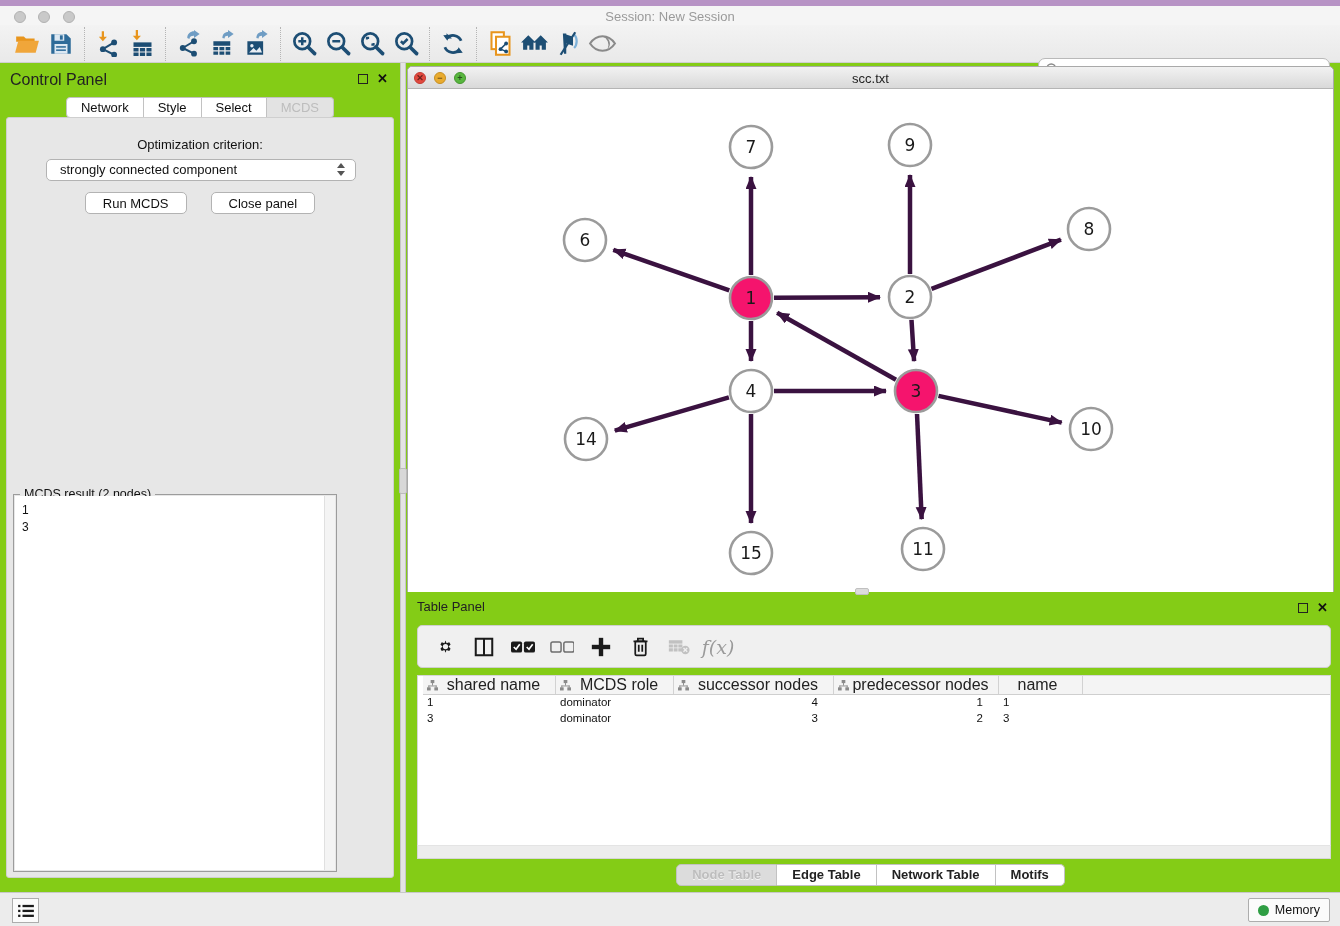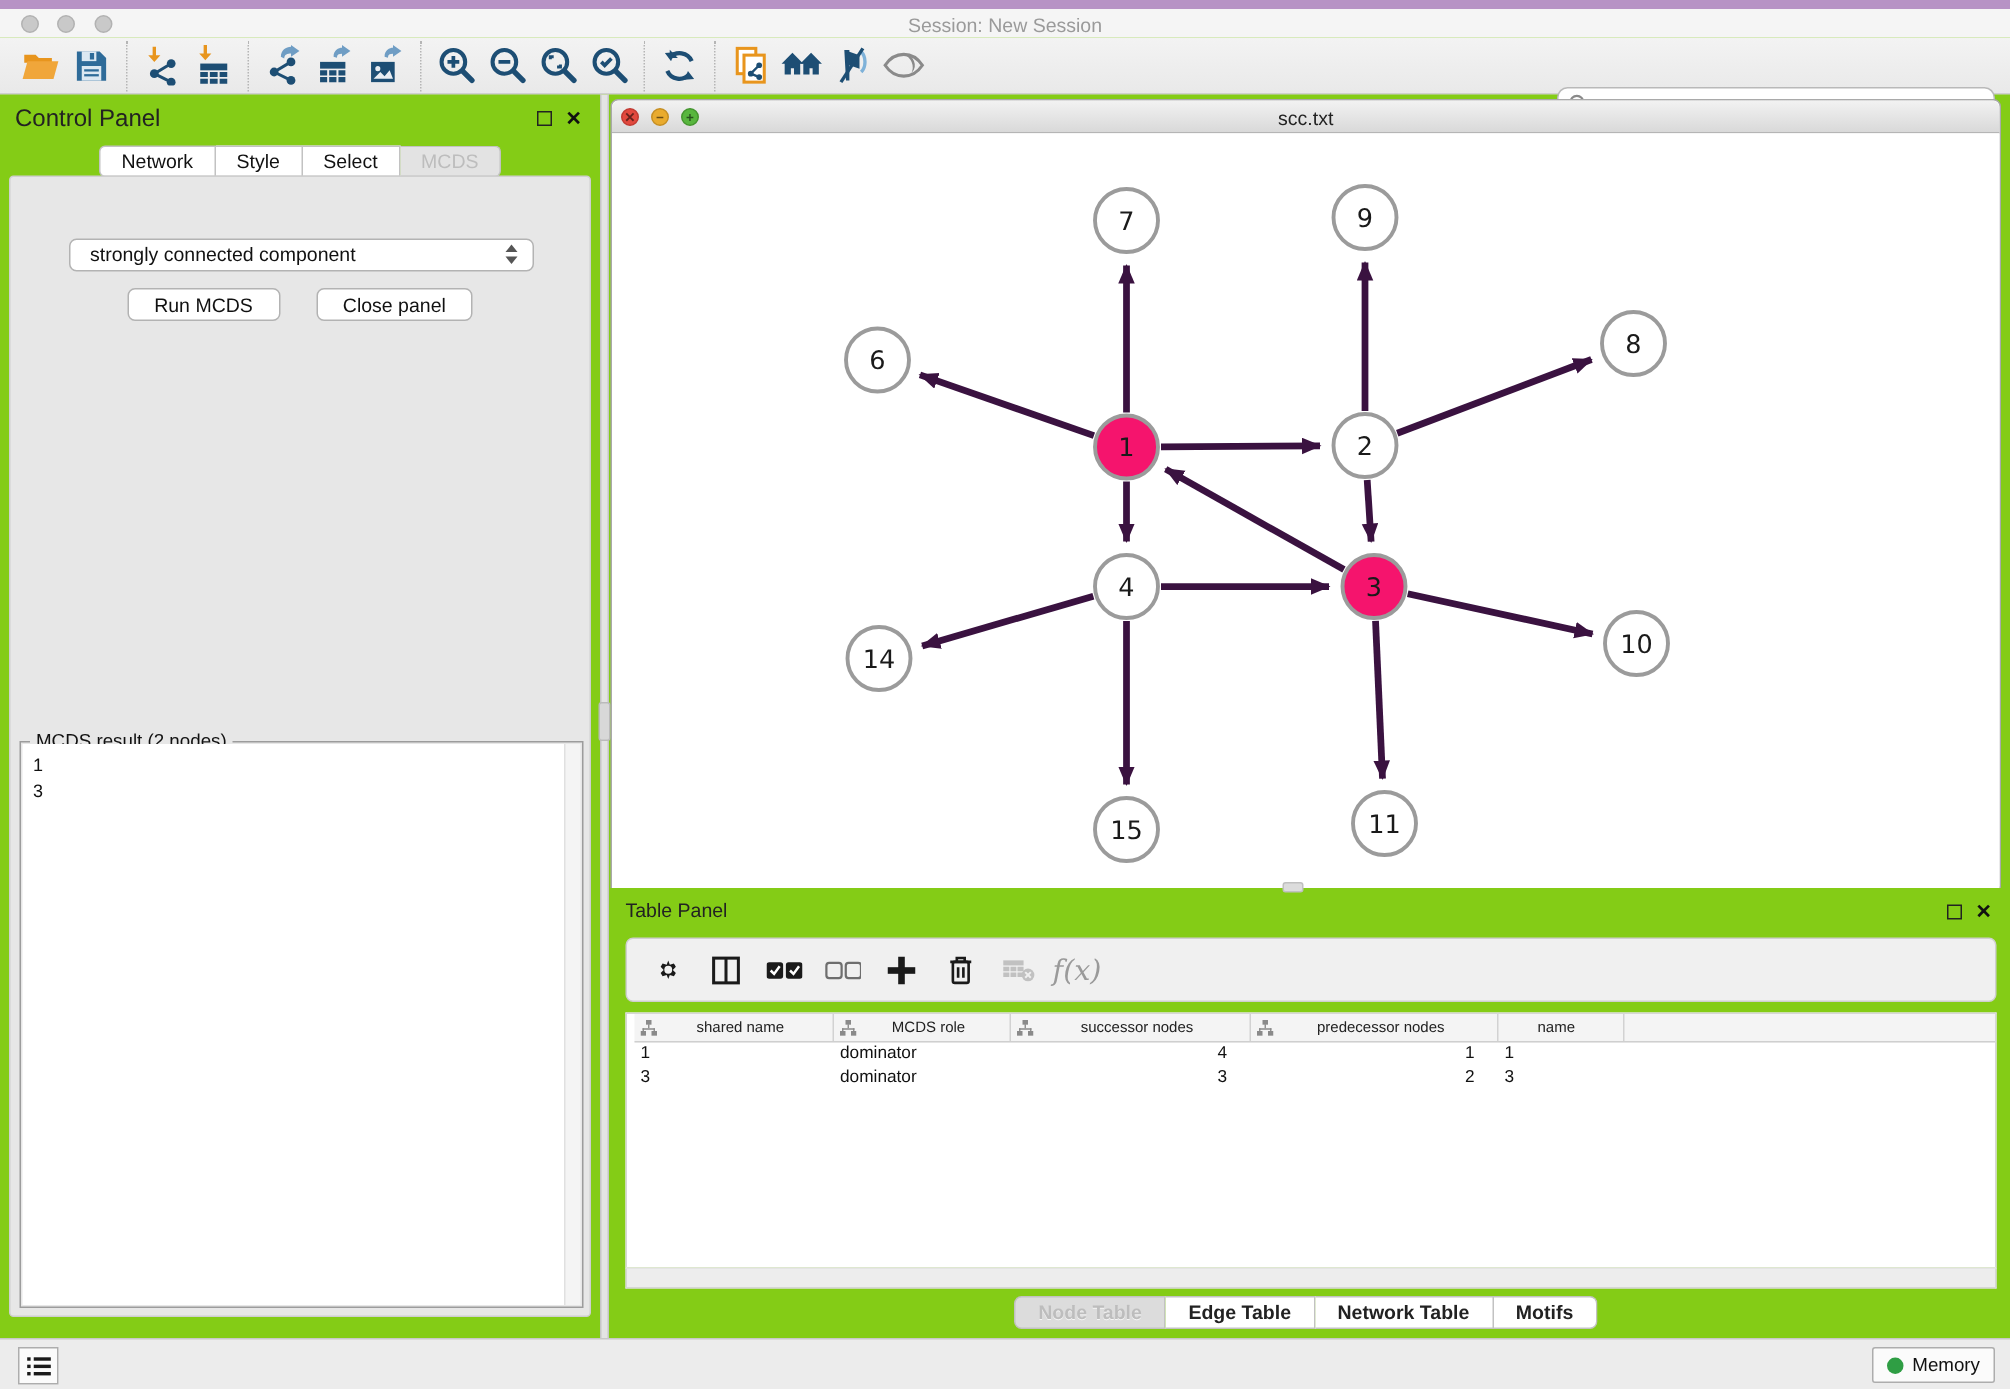--- a/index.html
+++ b/index.html
@@ -34,21 +34,21 @@
   .cp-tab.active { background:#e3e3e3; color:#bdbdbd; }
   #cp-body { left:6px; top:117px; width:388px; height:761px; background:#e7e7e7; border:1px solid #cfcfcf; border-radius:3px; }
   #opt-label { width:100%; text-align:center; margin-top:19px; font-size:13px; color:#111; }
   #opt-select { position:absolute; left:39px; top:41px; width:310px; height:22px; background:#fff; border:1px solid #b3b3b3; border-radius:5px; font-size:13px; color:#111; line-height:20px; padding-left:13px; cursor:pointer; }
   .stepper { position:absolute; right:8px; top:3px; width:10px; height:16px; }
   .stepper i { display:block; width:0; height:0; border-left:4px solid transparent; border-right:4px solid transparent; }
   .stepper .up { border-bottom:5px solid #555; margin-bottom:3px; }
   .stepper .dn { border-top:5px solid #555; }
   #cp-buttons { position:absolute; left:0; top:74px; width:100%; display:flex; justify-content:center; gap:24px; }
   .cp-btn { height:22px; padding:0 17px; background:#fff; border:1px solid #b3b3b3; border-radius:5px; font-size:13px; color:#111; cursor:pointer; font-family:"Liberation Sans",sans-serif; }
-  #result-box { position:absolute; left:6px; top:376px; width:376px; height:378px; border:1px solid #9c9c9c; }
+  #result-box { position:absolute; left:6px; top:376px; width:324px; height:378px; border:1px solid #9c9c9c; }
   #result-label { position:absolute; left:6px; top:-8px; background:#e7e7e7; padding:0 4px; font-size:12.5px; color:#111; }
   #result-text { position:absolute; left:1px; top:1px; right:12px; bottom:1px; background:#fff; font-size:12px; color:#111; padding:6px 0 0 7px; white-space:pre; line-height:17px; overflow:hidden; }
   #result-scroll { position:absolute; top:1px; right:1px; width:11px; bottom:1px; background:#f4f4f4; border-left:1px solid #e0e0e0; }
 
   
   #v-divider { left:400px; top:63px; width:6px; height:829px; background:#e4e4e4; border-left:1px solid #c6c6c6; border-right:1px solid #c6c6c6; }
   #v-grip { left:399px; top:468px; width:8px; height:26px; background:#d8d8d8; border:1px solid #bbb; border-radius:2px; cursor:col-resize; }
   #h-grip { left:855px; top:588px; width:14px; height:7px; background:#dcdcdc; border:1px solid #c0c0c0; border-radius:2px; cursor:row-resize; }
 
   
@@ -60,21 +60,21 @@
   #net-canvas { position:relative; width:925px; height:503px; background:#fff; overflow:hidden; }
 
   
   #tp-header { left:417px; top:599px; font-size:13px; color:#222; }
   #tp-icons { left:1298px; top:600px; display:flex; align-items:center; }
   #tp-toolbar { left:417px; top:625px; width:914px; height:43px; background:#f0f0f0; border:1px solid #cfcfcf; border-radius:5px; display:flex; align-items:center; padding-left:12px; gap:9px; }
   .tpt-btn { width:30px; height:30px; display:flex; align-items:center; justify-content:center; cursor:pointer; }
   #tp-table { left:417px; top:675px; width:914px; height:170px; background:#fff; border:1px solid #d6d6d6; border-bottom:none; }
   #tp-bottom { left:417px; top:845px; width:914px; height:14px; background:#ededed; border:1px solid #d6d6d6; border-top:1px solid #e4e4e4; }
   #thead { display:flex; height:19px; background:#f4f4f4; border-bottom:1px solid #cfcfcf; margin-left:5px; }
-  .th { display:flex; align-items:center; border-right:1px solid #d2d2d2; font-size:10px; color:#222; cursor:pointer; position:relative; }
+  .th { display:flex; align-items:center; border-right:1px solid #d2d2d2; font-size:16px; color:#222; cursor:pointer; position:relative; }
   .th .ticon { margin:0 0 0 4px; }
   .th .tlabel { flex:1; text-align:center; padding-right:6px; }
   .trow { display:flex; height:16px; margin-left:5px; font-size:11.5px; color:#111; cursor:default; }
   .td { overflow:hidden; white-space:nowrap; }
   #tp-tabs { left:407px; top:864px; width:927px; display:flex; justify-content:center; }
   .tp-tab { height:22px; line-height:20px; padding:0 15px; background:#fff; border:1px solid #c2c2c2; border-left:none; font-size:13px; font-weight:bold; color:#222; cursor:pointer; }
   .tp-tab:first-child { border-left:1px solid #c2c2c2; border-radius:5px 0 0 5px; }
   .tp-tab:last-child { border-radius:0 5px 5px 0; }
   .tp-tab.active { background:#dcdcdc; color:#bdbdbd; text-shadow:0 1px 0 #f5f5f5; }
 
@@ -246,20 +246,21 @@
     <span class="panel-float"></span>
     <span class="panel-close">✕</span>
   </div>
   <div id="cp-tabs" class="abs">
     <span class="cp-tab">Network</span>
     <span class="cp-tab">Style</span>
     <span class="cp-tab">Select</span>
     <span class="cp-tab active">MCDS</span>
   </div>
   <div id="cp-body" class="abs">
+    <div id="opt-label">Optimization criterion:</div>
     <div id="opt-select">
       <span>strongly connected component</span>
       <span class="stepper">
           <i class="up"></i>
           <i class="dn"></i>
         </span>
     </div>
     <div id="cp-buttons">
       <button class="cp-btn">Run MCDS</button>
       <button class="cp-btn">Close panel</button>

